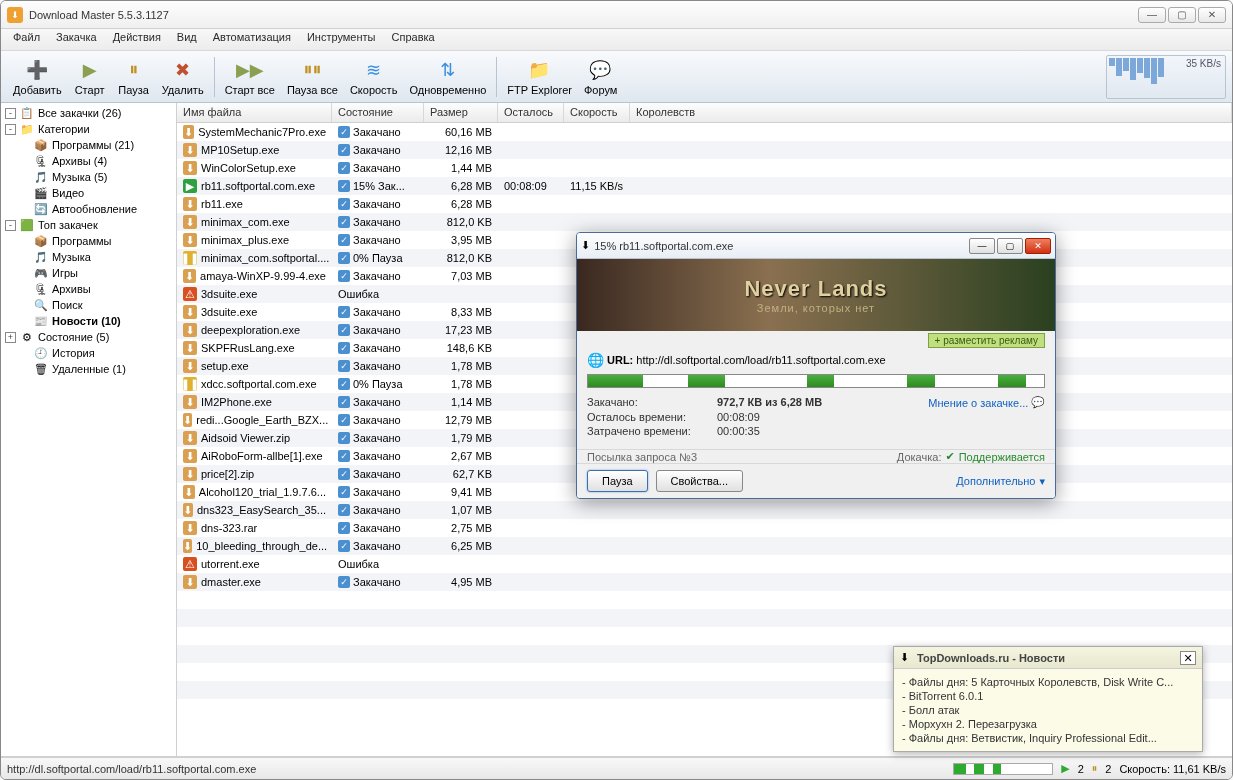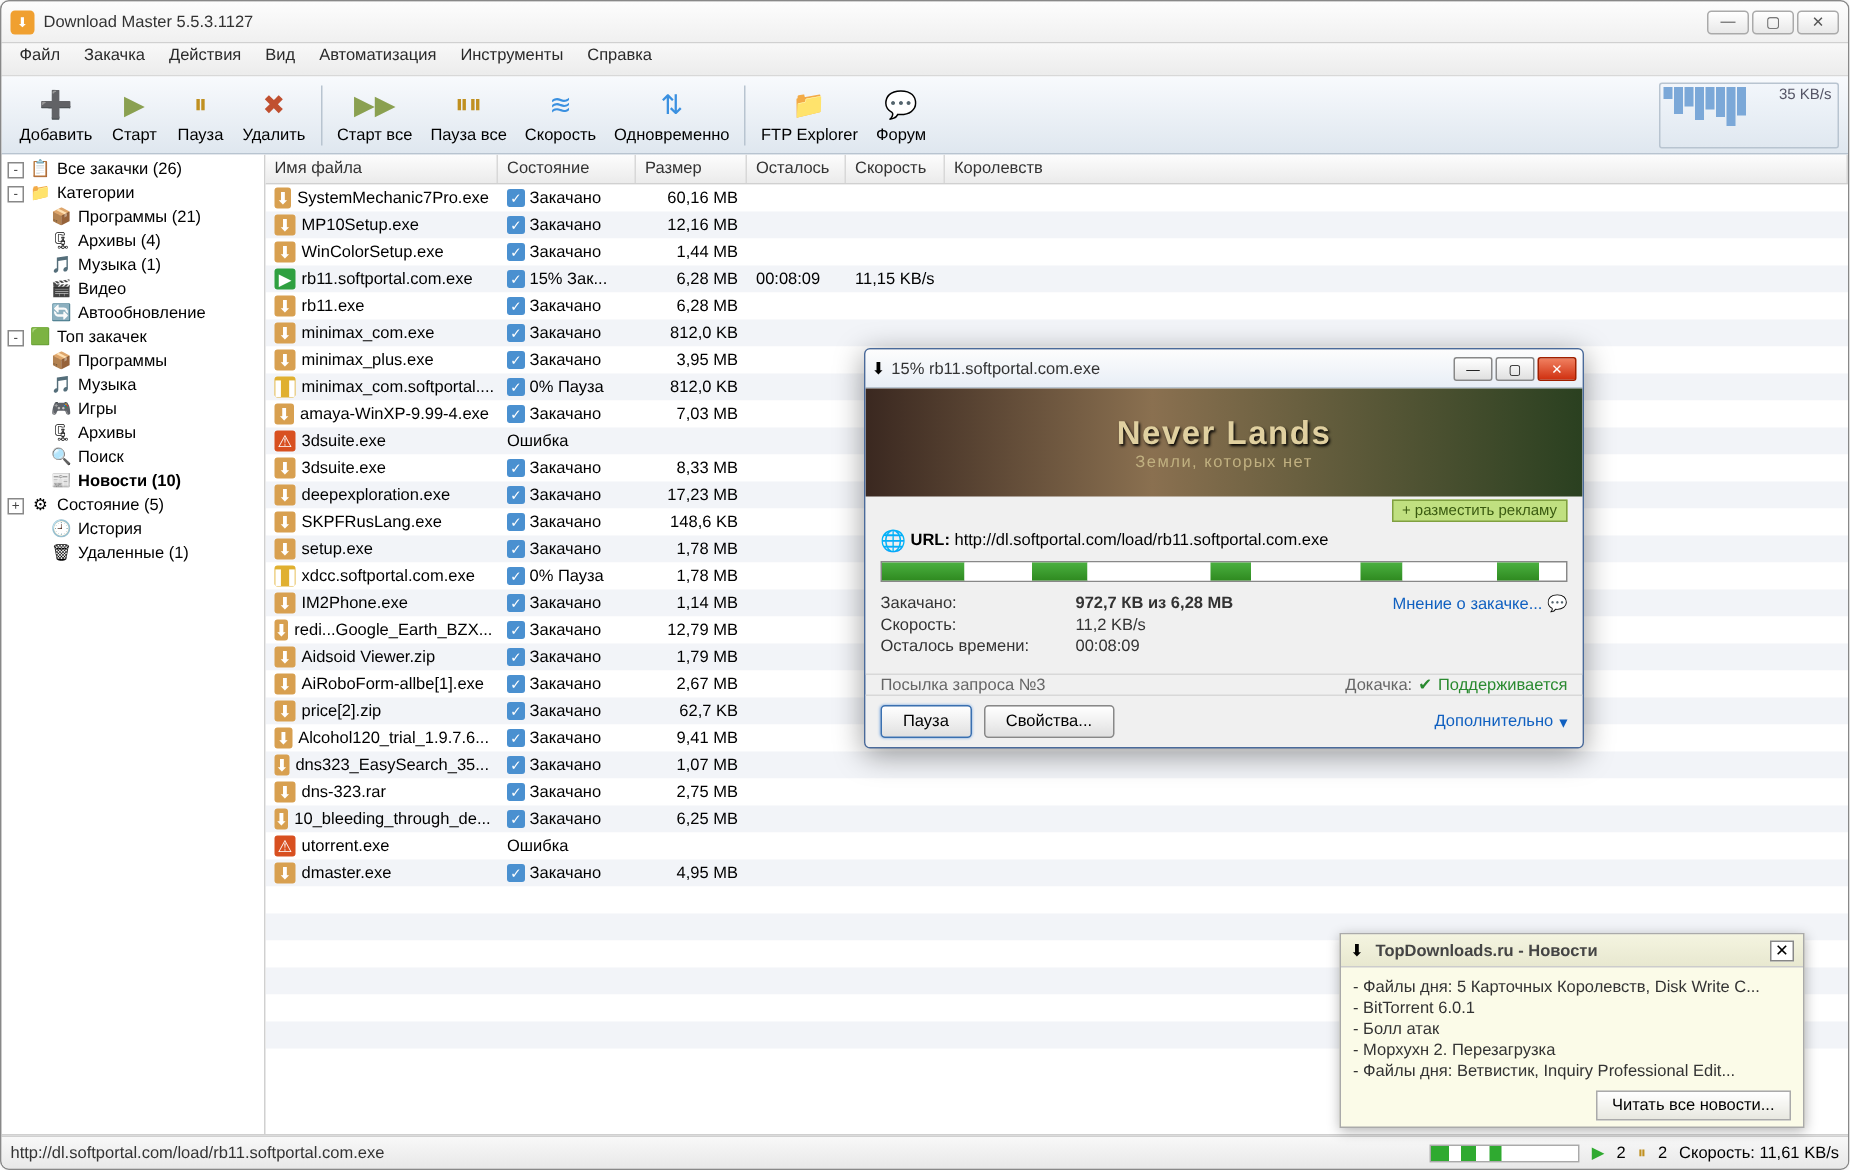--- a/index.html
+++ b/index.html
@@ -174,21 +174,21 @@
         <div class="tree-item indent2">
           <span class="ico">📦</span>
           <span>Программы (21)</span>
         </div>
         <div class="tree-item indent2">
           <span class="ico">🗜</span>
           <span>Архивы (4)</span>
         </div>
         <div class="tree-item indent2">
           <span class="ico">🎵</span>
-          <span>Музыка (1)</span>
+          <span>Музыка (5)</span>
         </div>
         <div class="tree-item indent2">
           <span class="ico">🎬</span>
           <span>Видео</span>
         </div>
         <div class="tree-item indent2">
           <span class="ico">🔄</span>
           <span>Автообновление</span>
         </div>
         <div class="tree-item">
@@ -673,26 +673,26 @@
     </div>
     <div class="inforow">
       <span class="lbl">Закачано:</span>
       <b class="val">972,7 КВ из 6,28 МВ</b>
       <span class="link">
           <span>Мнение о закачке...</span>
           <span>💬</span>
         </span>
     </div>
     <div class="inforow">
-        <span class="lbl">Скорость:</span>
-        <span class="val">11,2 KB/s</span>
-      </div>
-    <div class="inforow">
         <span class="lbl">Осталось времени:</span>
         <span class="val">00:08:09</span>
+      </div>
+    <div class="inforow">
+        <span class="lbl">Затрачено времени:</span>
+        <span class="val">00:00:35</span>
       </div>
   </div>
   <div class="reqline">
     <span>Посылка запроса №3</span>
     <span class="sup">
         <span style="color:#666">Докачка:</span> 
         <span>✔</span> 
         <span>Поддерживается</span>
       </span>
   </div>
@@ -712,14 +712,13 @@
     <span class="t">TopDownloads.ru - Новости</span>
     <span class="x">✕</span>
   </div>
   <div class="news-body" id="newsbody">
       <div class="news-item">- Файлы дня: 5 Карточных Королевств, Disk Write C...</div>
       <div class="news-item">- BitTorrent 6.0.1</div>
       <div class="news-item">- Болл атак</div>
       <div class="news-item">- Морхухн 2. Перезагрузка</div>
       <div class="news-item">- Файлы дня: Ветвистик, Inquiry Professional Edit...</div>
     </div>
-  <div class="news-foot"><span class="btn">Читать все новости...</span></div>
 </div>
 
 </body></html>

